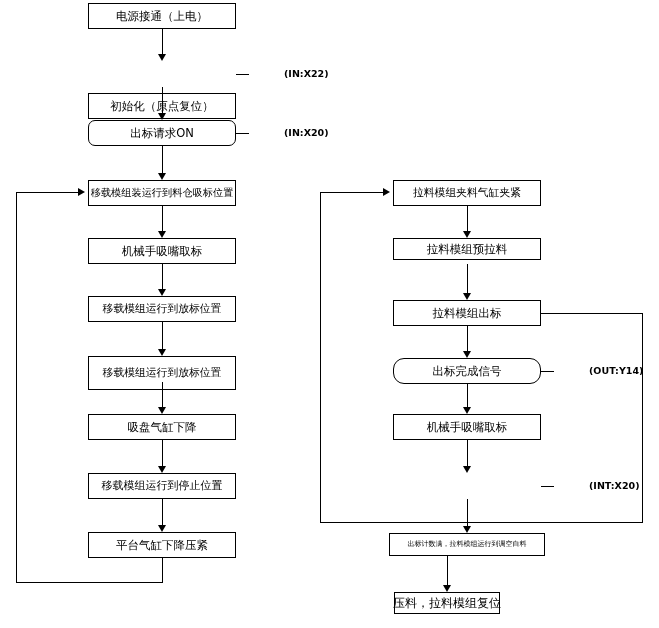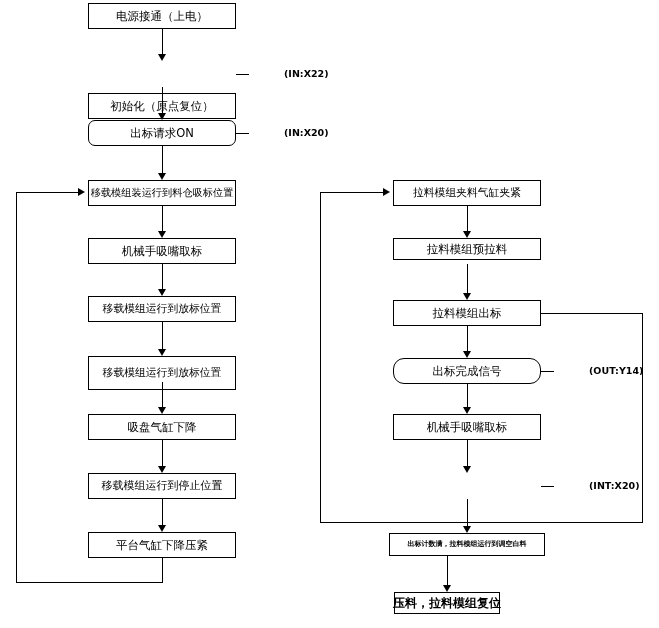--- a/index.html
+++ b/index.html
@@ -27,21 +27,21 @@
     align-items: center;
     justify-content: center;
     text-align: center;
     color: #000000;
     font-weight: normal;
     letter-spacing: 0px;
     line-height: 1.05;
     white-space: nowrap;
   }
   .node.lg { font-size: 11.5px; }
-  .node.sm { font-size: 7px; font-weight: bold; }
+  .node.sm { font-size: 7px; font-weight: normal; }
   
   .vline {
     position: absolute;
     width: 0;
     border-left: 1px solid #000000;
   }
   .hline {
     position: absolute;
     height: 0;
     border-top: 1px solid #000000;

